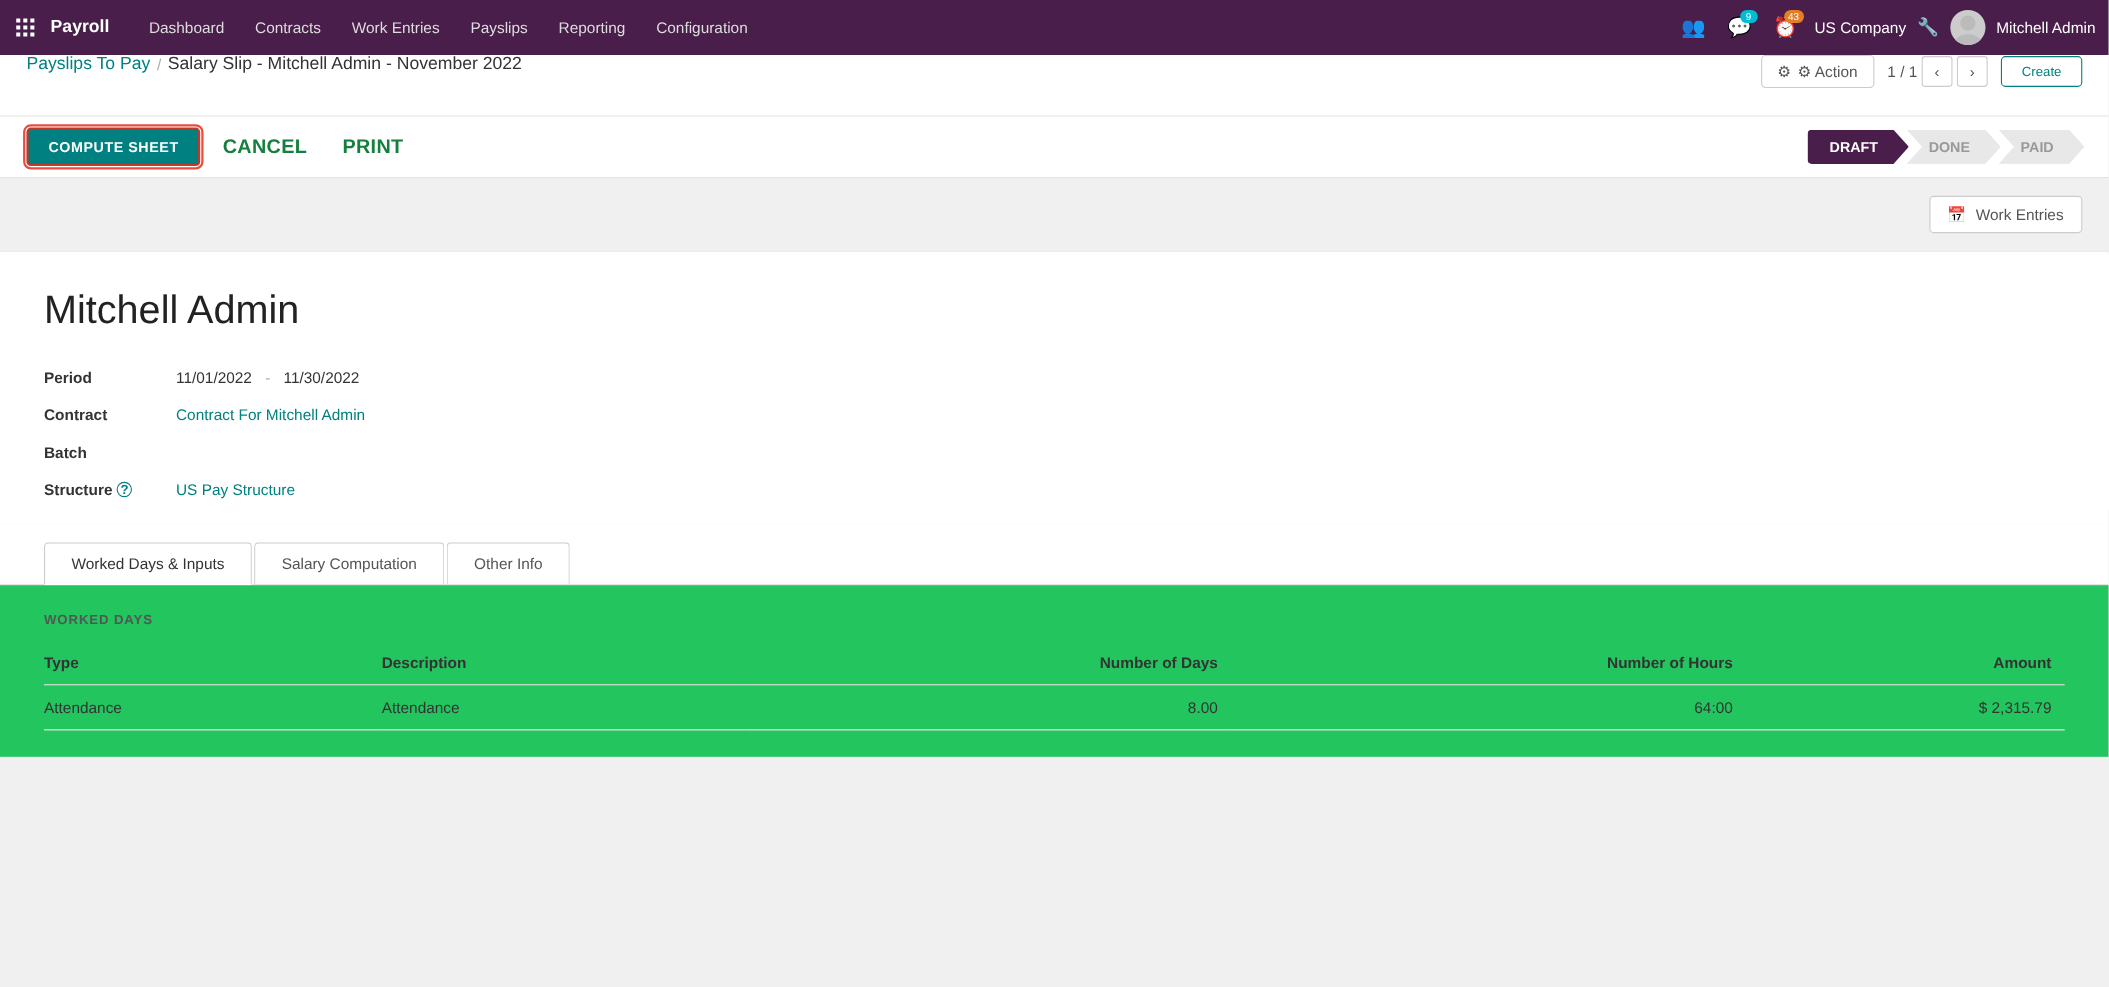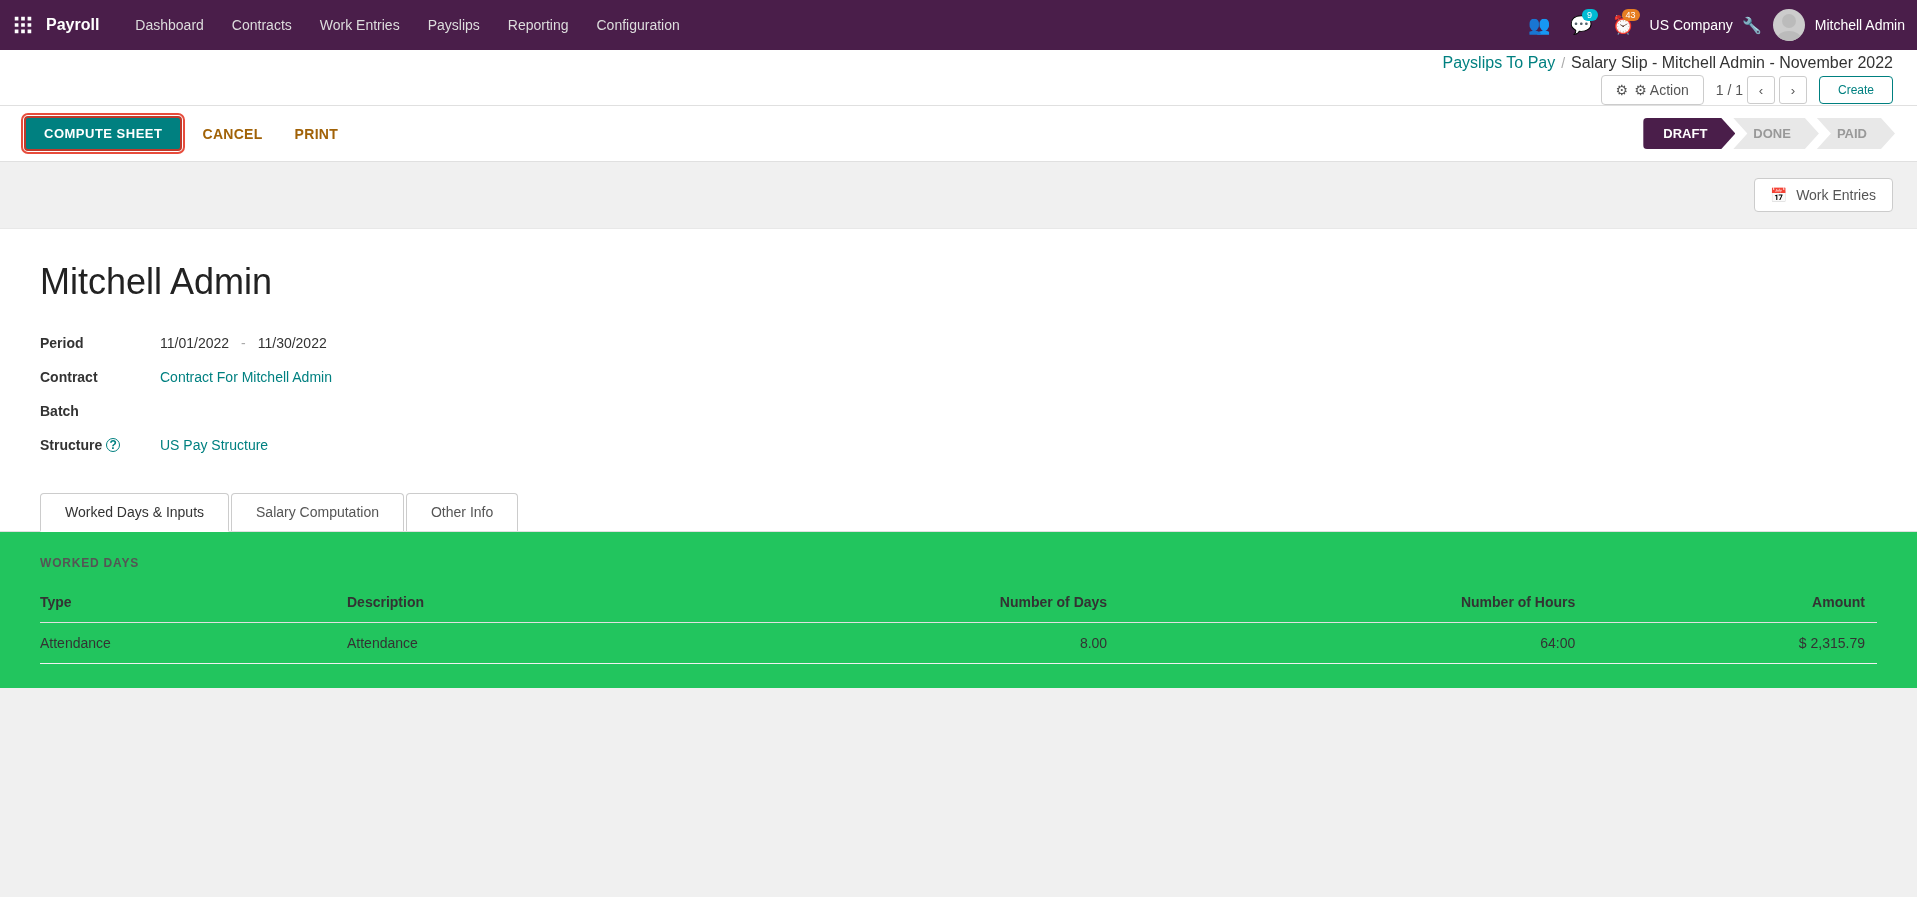--- a/index.html
+++ b/index.html
@@ -58,24 +58,23 @@
       background: #ccc; overflow: hidden; cursor: pointer;
       display: flex; align-items: center; justify-content: center;
     }
     .topnav-username { color: #fff; font-size: 14px; cursor: pointer; white-space: nowrap; }
 
     
     .breadcrumb-bar {
       background: #fff;
       border-bottom: 1px solid #e0e0e0;
       display: flex;
-      align-items: flex-end;
+      align-items: flex-start;
       padding: 0 24px;
       height: 56px;
-      flex-direction: column;
     }
     .breadcrumb {
       display: flex; align-items: center; gap: 6px;
       font-size: 16px; flex: 1;
     }
     .breadcrumb-link { color: #008080; cursor: pointer; }
     .breadcrumb-sep { color: #aaa; font-size: 14px; }
     .breadcrumb-current { color: #333; font-weight: 500; }
     .breadcrumb-actions {
       display: flex; align-items: center; gap: 12px;
@@ -118,21 +117,21 @@
       border-radius: 4px;
       cursor: pointer;
       font-size: 13px;
       font-weight: 700;
       letter-spacing: 0.5px;
       outline: 2px solid #e74c3c;
       outline-offset: 1px;
     }
     .toolbar-link-btn {
       background: none; border: none;
-      color: #a16207; font-size: 14px; font-weight: 600;
+      color: #15803d; font-size: 18px; font-weight: 600;
       cursor: pointer; padding: 8px 12px; letter-spacing: 0.3px;
     }
 
     
     .status-pipeline {
       margin-left: auto;
       display: flex; align-items: center;
     }
     .status-step {
       padding: 8px 28px 8px 20px;

